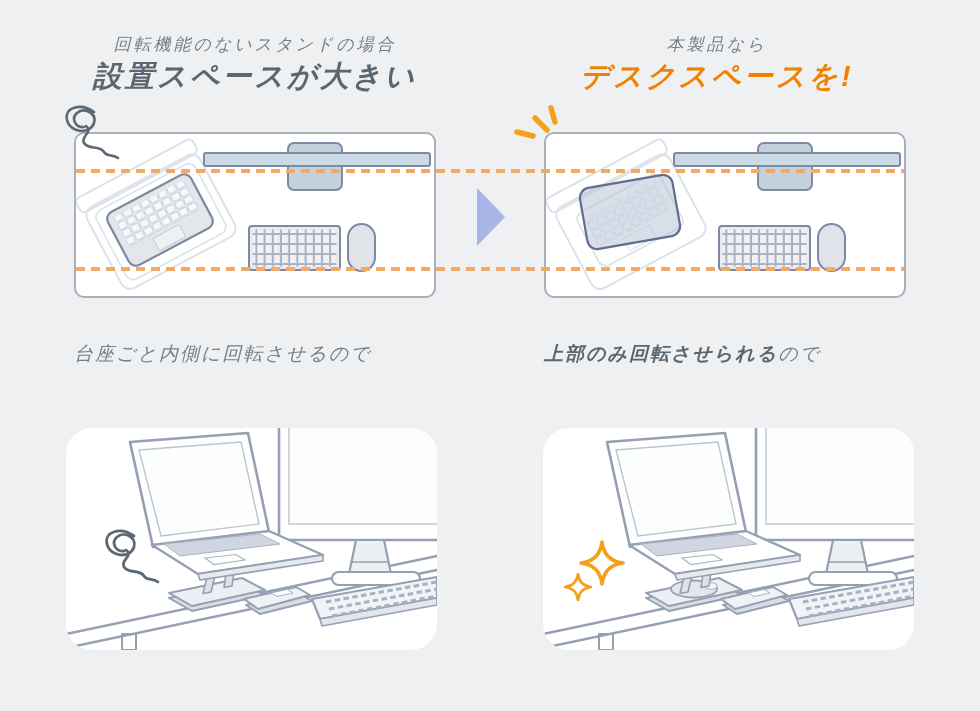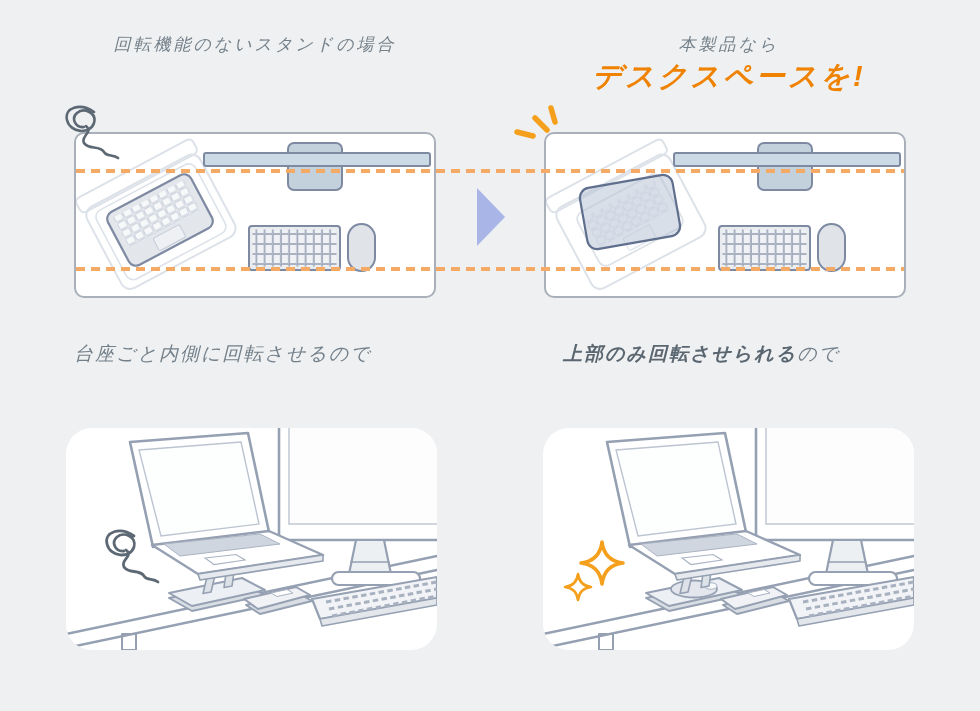--- a/index.html
+++ b/index.html
@@ -5,42 +5,42 @@
   html,body{margin:0;padding:0;}
   body{background:#e4e6e9;}
   .canvas{
     position:relative; width:980px; height:711px; overflow:hidden;
     background:var(--page-bg,#eff0f2);
     font-family:"Liberation Sans","DejaVu Sans",sans-serif;
     font-style:italic;
   }
   
   .hdr{position:absolute; top:34px; width:362px; text-align:center;}
-  .hdr-left{left:74px;} .hdr-right{left:548px;}
+  .hdr-left{left:74px;} .hdr-right{left:536px;}
   .subtitle{font-size:17px; letter-spacing:3px; font-weight:500; color:var(--text-gray,#73808a); line-height:22px;}
   .title{font-size:29px; font-weight:800; letter-spacing:3px; line-height:36px; margin-top:2px;}
   .title-dark{color:var(--title-dark,#5a6670);}
   .title-orange{color:var(--accent-orange,#ef8200);}
   
   .topbox{position:absolute; top:132px; width:362px; height:166px; box-sizing:border-box;
     background:var(--card-bg,#fff); border:2px solid var(--panel-border,#a9b0ba); border-radius:10px; overflow:hidden;}
   #topbox-left{left:74px;} #topbox-right{left:544px;}
   .topbox svg{position:absolute; left:0; top:0;}
   
   .dash{position:absolute; left:76px; width:828px; height:4px; z-index:5;
     background:repeating-linear-gradient(90deg, var(--dash-orange,#f4a964) 0 9px, transparent 9px 15px);}
   .dash1{top:169px;} .dash2{top:267px;}
   
   .arrow{position:absolute; left:477px; top:188px; z-index:4;}
   .squiggle-top{position:absolute; left:56px; top:104px; z-index:6;}
   .emphasis{position:absolute; left:510px; top:101px; z-index:6;}
   
   .cap{position:absolute; top:338px; width:362px; 
     font-size:19px; letter-spacing:2px; line-height:32px; color:var(--text-gray,#73808a);}
-  .cap-left{left:74px;} .cap-right{left:563px;}
+  .cap-left{left:74px;} .cap-right{left:544px;}
   .cap .b{font-weight:800; color:var(--title-dark,#5a6670);}
   
   .card{position:absolute; top:428px; width:371px; height:222px; background:var(--card-bg,#fff);
     border-radius:26px; overflow:hidden;}
   #card-left{left:66px;} #card-right{left:543px;}
   .card svg{position:absolute; left:0; top:0;}
   
   .ln{stroke:var(--line-main,#95a0b2); fill:none; stroke-linecap:round; stroke-linejoin:round;}
   .lnf{stroke:var(--line-main,#95a0b2); stroke-linecap:round; stroke-linejoin:round;}
   .strong{stroke:var(--line-strong,#7e89a2);}
@@ -50,20 +50,21 @@
   .ray{stroke:var(--spark-orange,#f5a01d); stroke-width:5.5; stroke-linecap:round; fill:none;}
   .arrow-fill{fill:var(--arrow-blue,#a9b5e7);}
 </style>
 </head>
 <body>
 
 <div class="canvas">
 
   <div class="hdr hdr-left">
     <div class="subtitle">回転機能のないスタンドの場合</div>
+    <div class="title title-dark">設置スペースが大きい</div>
   </div>
   <div class="hdr hdr-right">
     <div class="subtitle">本製品なら</div>
     <div class="title title-orange">デスクスペースを!</div>
   </div>
 
   <div class="topbox" id="topbox-left">
     <svg width="358" height="162" viewBox="0 0 358 162">
       <defs>
         <pattern id="keysL" width="10" height="8.6" patternUnits="userSpaceOnUse">

